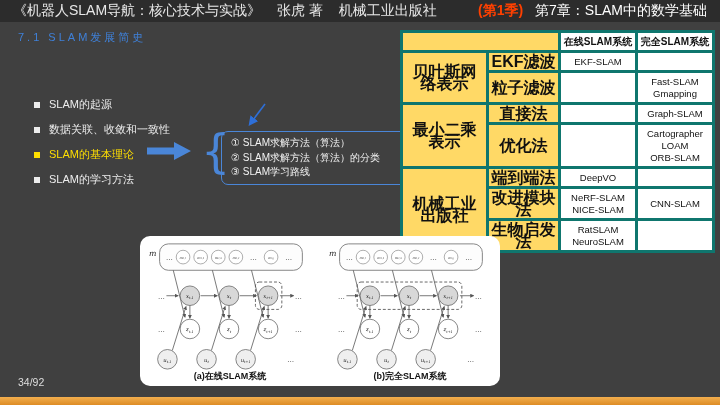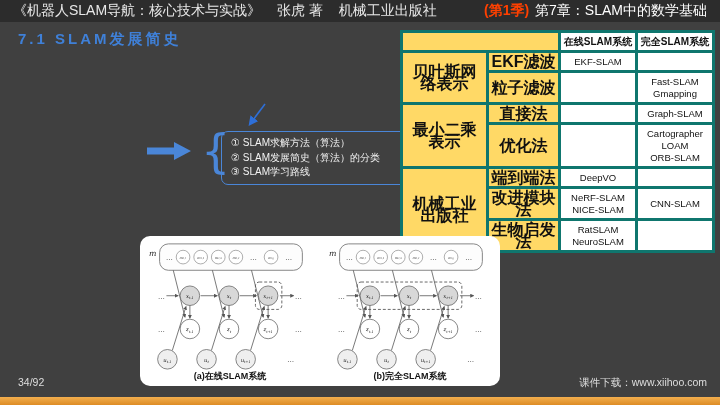--- a/index.html
+++ b/index.html
@@ -1,24 +1,24 @@
 <!DOCTYPE html>
 <html><head>
 <meta charset="utf-8">
 <style>
   html,body{margin:0;padding:0}
   body{background:#1d1d1d;font-family:"Liberation Sans","DejaVu Sans",sans-serif}
   .slide{position:relative;width:720px;height:405px;background:#404040;overflow:hidden;margin:0 auto}
 
   .topbar{position:absolute;top:0;left:0;right:0;height:22px;background:#2c2c2c;display:flex;align-items:center;justify-content:space-between;padding:0 13px;font-size:14px;color:#e8e8e8;box-sizing:border-box}
   .topbar .lft span{margin-right:12px}
-  .season{color:#ff4000;font-weight:700;margin-right:2px}
+  .season{color:#ff4000;font-weight:700;margin-right:8px}
   .chapter{color:#ffffff}
 
-  .page-title{position:absolute;left:18px;top:30px;font-size:15px;font-weight:700;letter-spacing:3px;color:#3f80d8}
+  .page-title{position:absolute;left:18px;top:30px;font-size:11px;font-weight:400;letter-spacing:3px;color:#3f80d8}
 
   .bullets{position:absolute;left:34px;top:92px}
   .bullet{display:flex;align-items:center;height:25px;color:#ededed;font-size:11px}
   .bullet .sq{width:6px;height:6px;background:currentColor;margin-right:9px;flex:none}
   .bullet.hl{color:#ffdf00}
 
   .big-arrow{position:absolute;left:147px;top:141px}
   .annotation{position:absolute;left:198px;top:85px;font-size:11px;font-weight:700;color:#2e6fd8}
   .callout-arrow{position:absolute;left:238px;top:101px}
   .brace{position:absolute;left:201px;top:124px;font-size:46px;line-height:54px;color:#4a86d8;font-family:"DejaVu Sans",sans-serif}
@@ -63,35 +63,53 @@
       <span>机械工业出版社</span>
     </div>
     <div class="rgt">
       <span class="season">(第1季)</span>
       <span class="chapter">第7章：SLAM中的数学基础</span>
     </div>
   </div>
 
   <div class="page-title">7.1 SLAM发展简史</div>
 
+  <div class="bullets">
+    <div class="bullet">
+      <span class="sq"></span>
+      <span>SLAM的起源</span>
+    </div>
+    <div class="bullet">
+      <span class="sq"></span>
+      <span>数据关联、收敛和一致性</span>
+    </div>
+    <div class="bullet hl">
+      <span class="sq"></span>
+      <span>SLAM的基本理论</span>
+    </div>
+    <div class="bullet">
+      <span class="sq"></span>
+      <span>SLAM的学习方法</span>
+    </div>
+  </div>
 
   <svg class="big-arrow" width="44" height="20">
     <polygon points="0,6.5 27,6.5 27,1 44,10 27,19 27,13.5 0,13.5" fill="#4a86d8"></polygon>
   </svg>
 
 
   <svg class="callout-arrow" width="34" height="30">
     <line x1="27" y1="3" x2="12" y2="23" stroke="#2e6fd8" stroke-width="1.6" marker-end="url(#ahb)"></line>
   </svg>
 
   <div class="brace">{</div>
 
   <div class="callout-box">
     <div>① SLAM求解方法（算法）</div>
-    <div>② SLAM发展简史（算法）的分类</div>
+    <div>② SLAM求解方法（算法）的分类</div>
     <div>③ SLAM学习路线</div>
   </div>
 
   <table class="slam-table">
     <colgroup>
         <col style="width:86px">
         <col style="width:72px">
         <col style="width:77px">
         <col style="width:77px">
       </colgroup>
@@ -258,16 +276,15 @@
           <text x="62" y="125.5" font-size="5.5" text-anchor="middle" fill="#222" font-style="italic"><tspan>u</tspan><tspan font-size="3.575" dy="1.21">t</tspan></text>
           <line x1="107" y1="114" x2="121" y2="69" stroke="#555" stroke-width="0.8" marker-end="url(#ah)"></line>
           <circle cx="102" cy="123" r="10" fill="#efefef" stroke="#666" stroke-width="0.8"></circle>
           <text x="102" y="125.5" font-size="5.5" text-anchor="middle" fill="#222" font-style="italic"><tspan>u</tspan><tspan font-size="3.575" dy="1.21">t+1</tspan></text>
         </svg>
       <div class="caption">(b)完全SLAM系统</div>
     </div>
   </div>
 
   <div class="footer-page">34/92</div>
-  <div class="footer-dl">课件下载：www.xiihoo.com</div>
   <div class="bottom-bar"></div>
 
 </div>
 
 </body></html>

